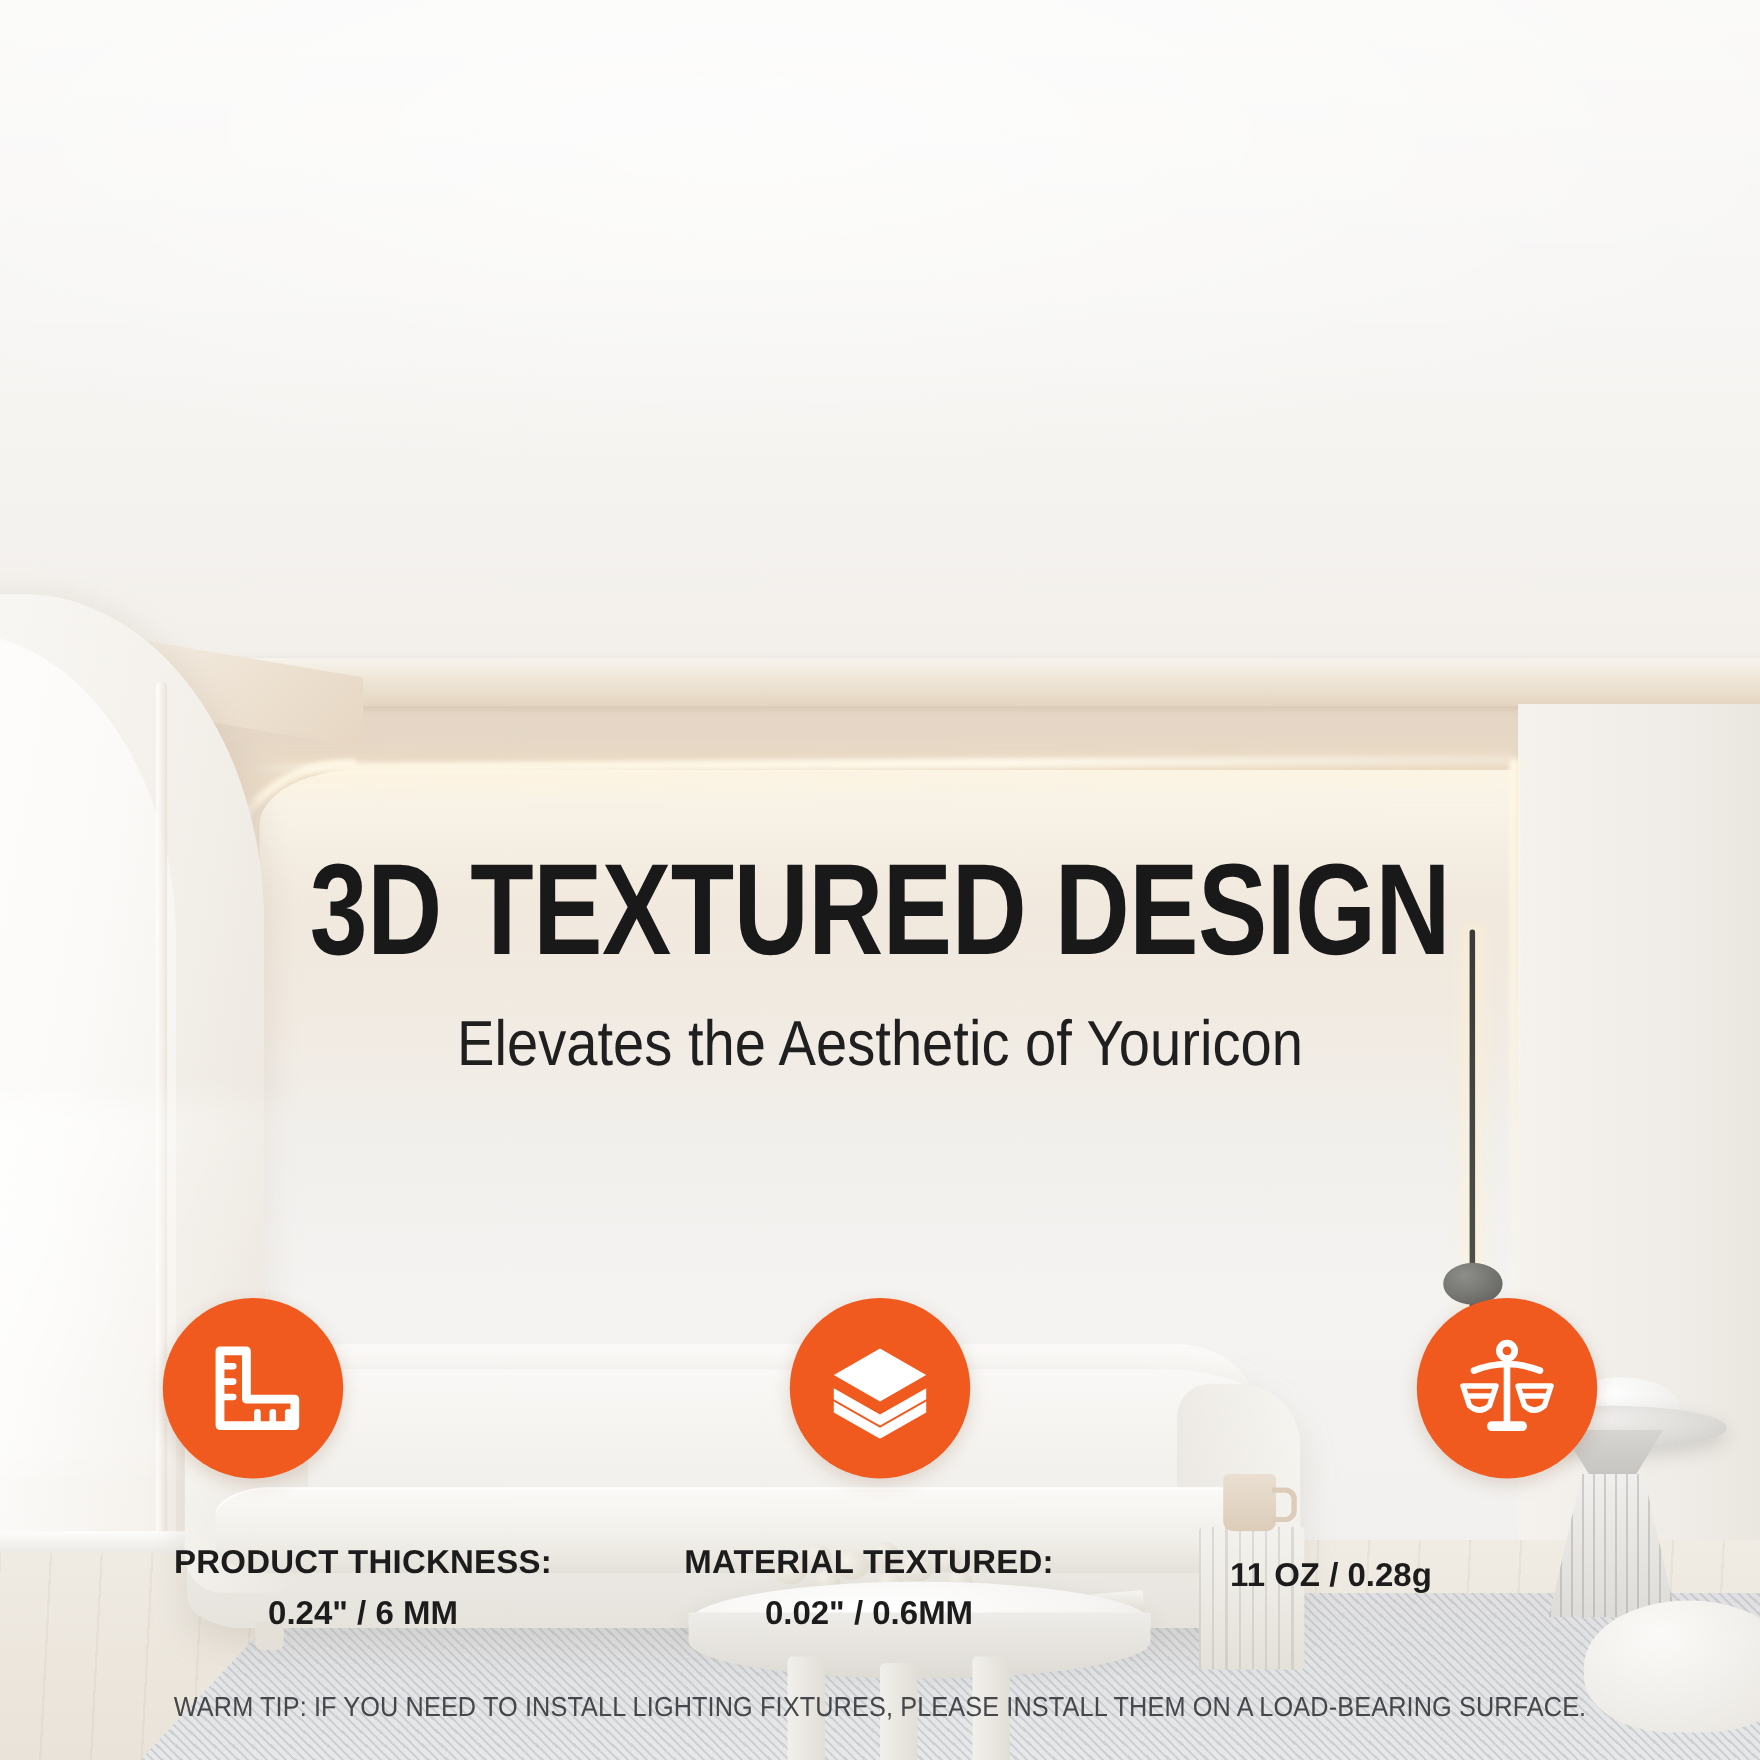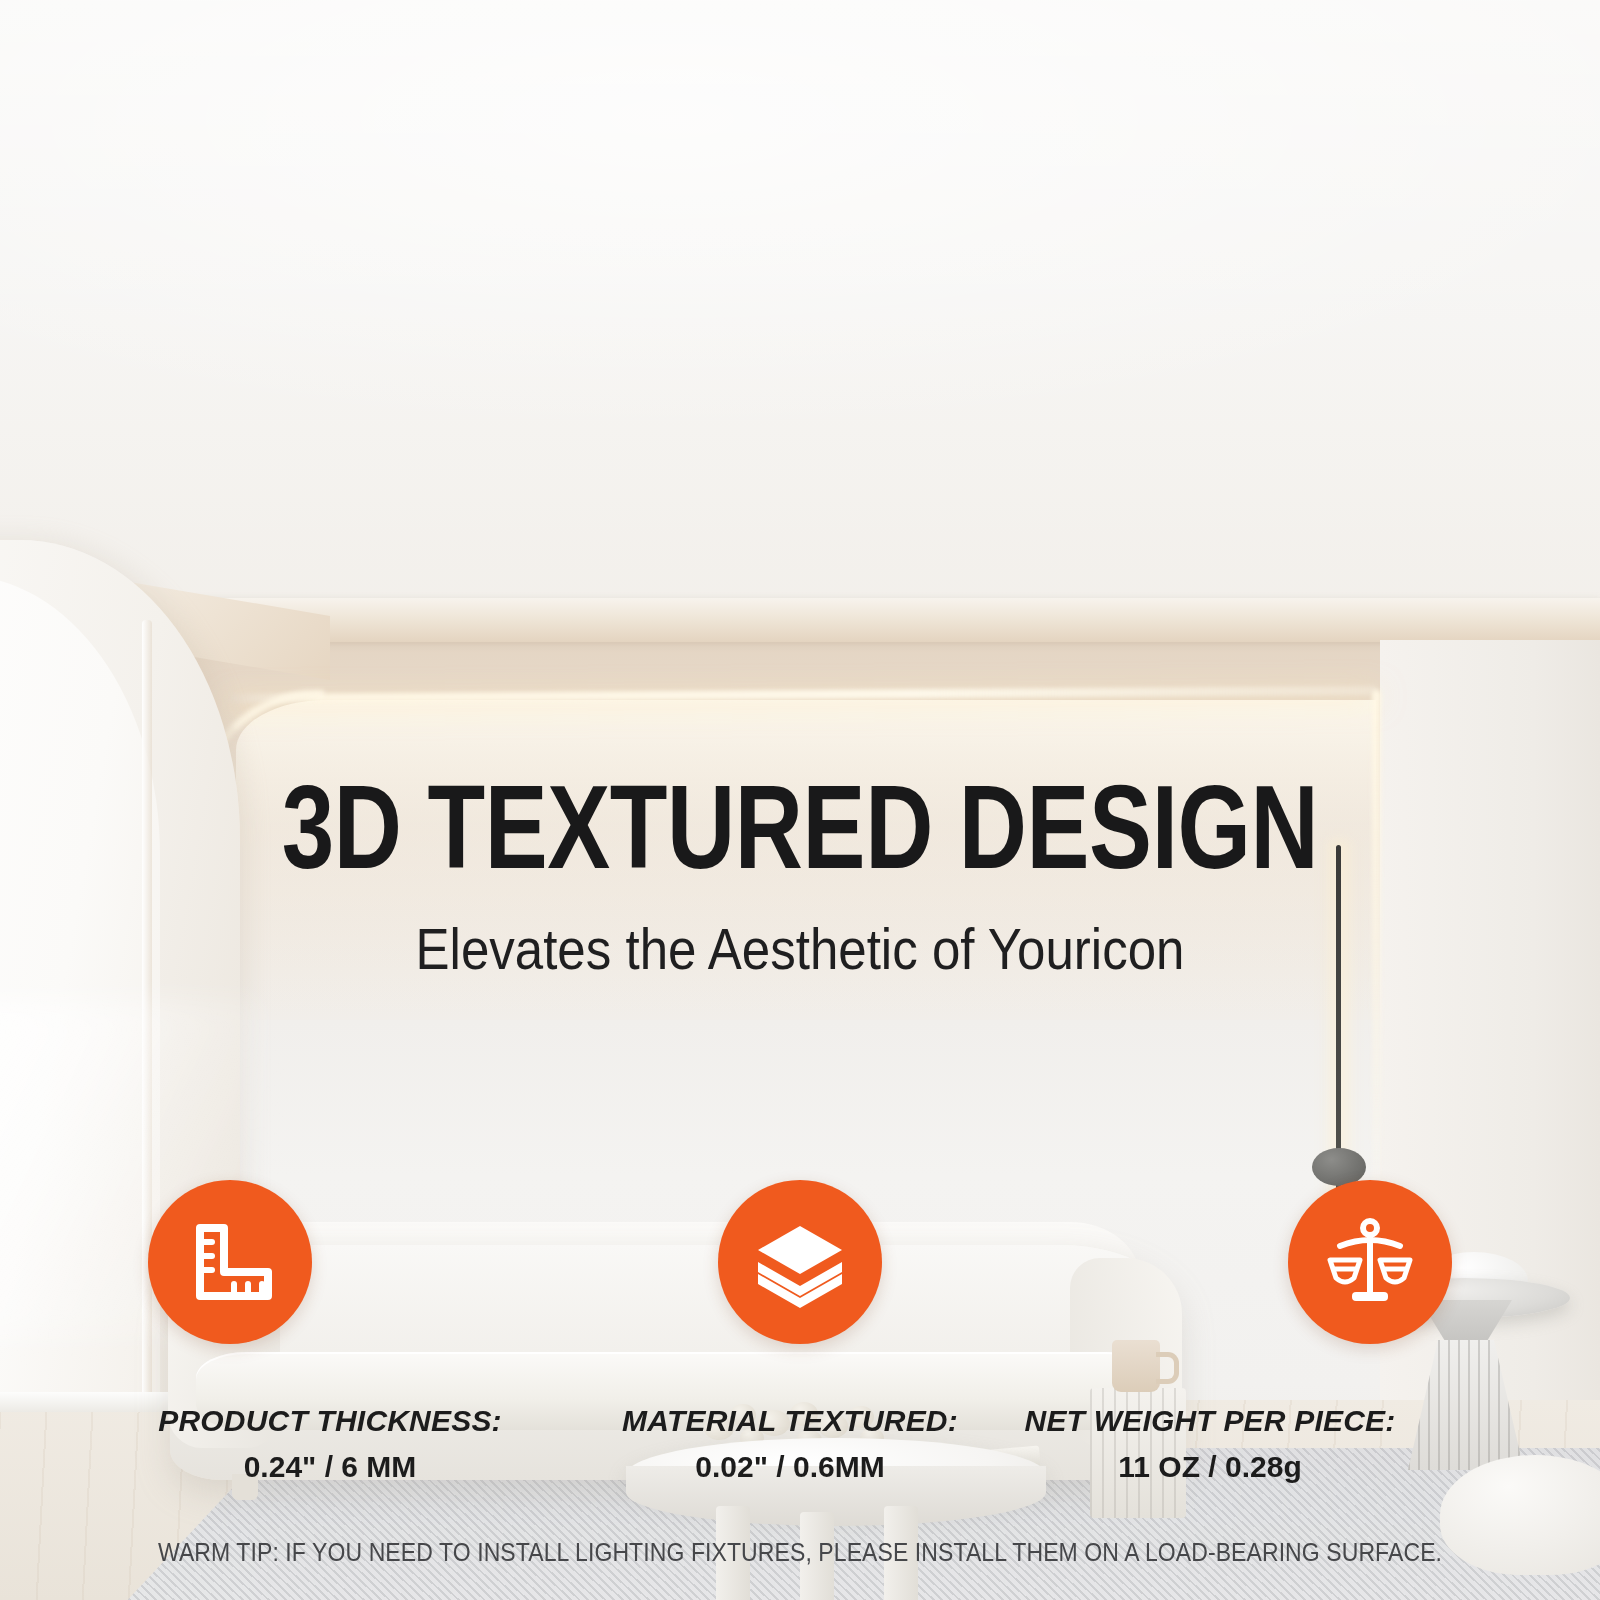--- a/index.html
+++ b/index.html
@@ -387,21 +387,20 @@
     width: 420px;
     text-align: center;
     font-family: "Liberation Sans Narrow", "Liberation Sans", sans-serif;
     color: #1c1c1c;
   }
   .fc-title {
     font-weight: 700;
     font-size: 30px;
     letter-spacing: 0.2px;
     white-space: nowrap;
-    font-style: italic;
   }
   .fc-value {
     font-weight: 700;
     font-size: 30px;
     margin-top: 12px;
     white-space: nowrap;
   }
   .cap1 { left: 120px; top: 1404px; }
   .cap2 { left: 580px; top: 1404px; }
   .cap3 { left: 1000px; top: 1404px; }
@@ -549,19 +548,18 @@
 
   <div class="feature-caption cap1">
     <div class="fc-title">PRODUCT THICKNESS:</div>
     <div class="fc-value">0.24" / 6 MM</div>
   </div>
   <div class="feature-caption cap2">
     <div class="fc-title">MATERIAL TEXTURED:</div>
     <div class="fc-value">0.02" / 0.6MM</div>
   </div>
   <div class="feature-caption cap3">
-    <div class="fc-title">NET WEIGHT PER PIECE:</div>
     <div class="fc-value">11 OZ / 0.28g</div>
   </div>
 
   <div class="warm-tip">WARM TIP: IF YOU NEED TO INSTALL LIGHTING FIXTURES, PLEASE INSTALL THEM ON A LOAD-BEARING SURFACE.</div>
 
 </div>
 
 </body></html>

